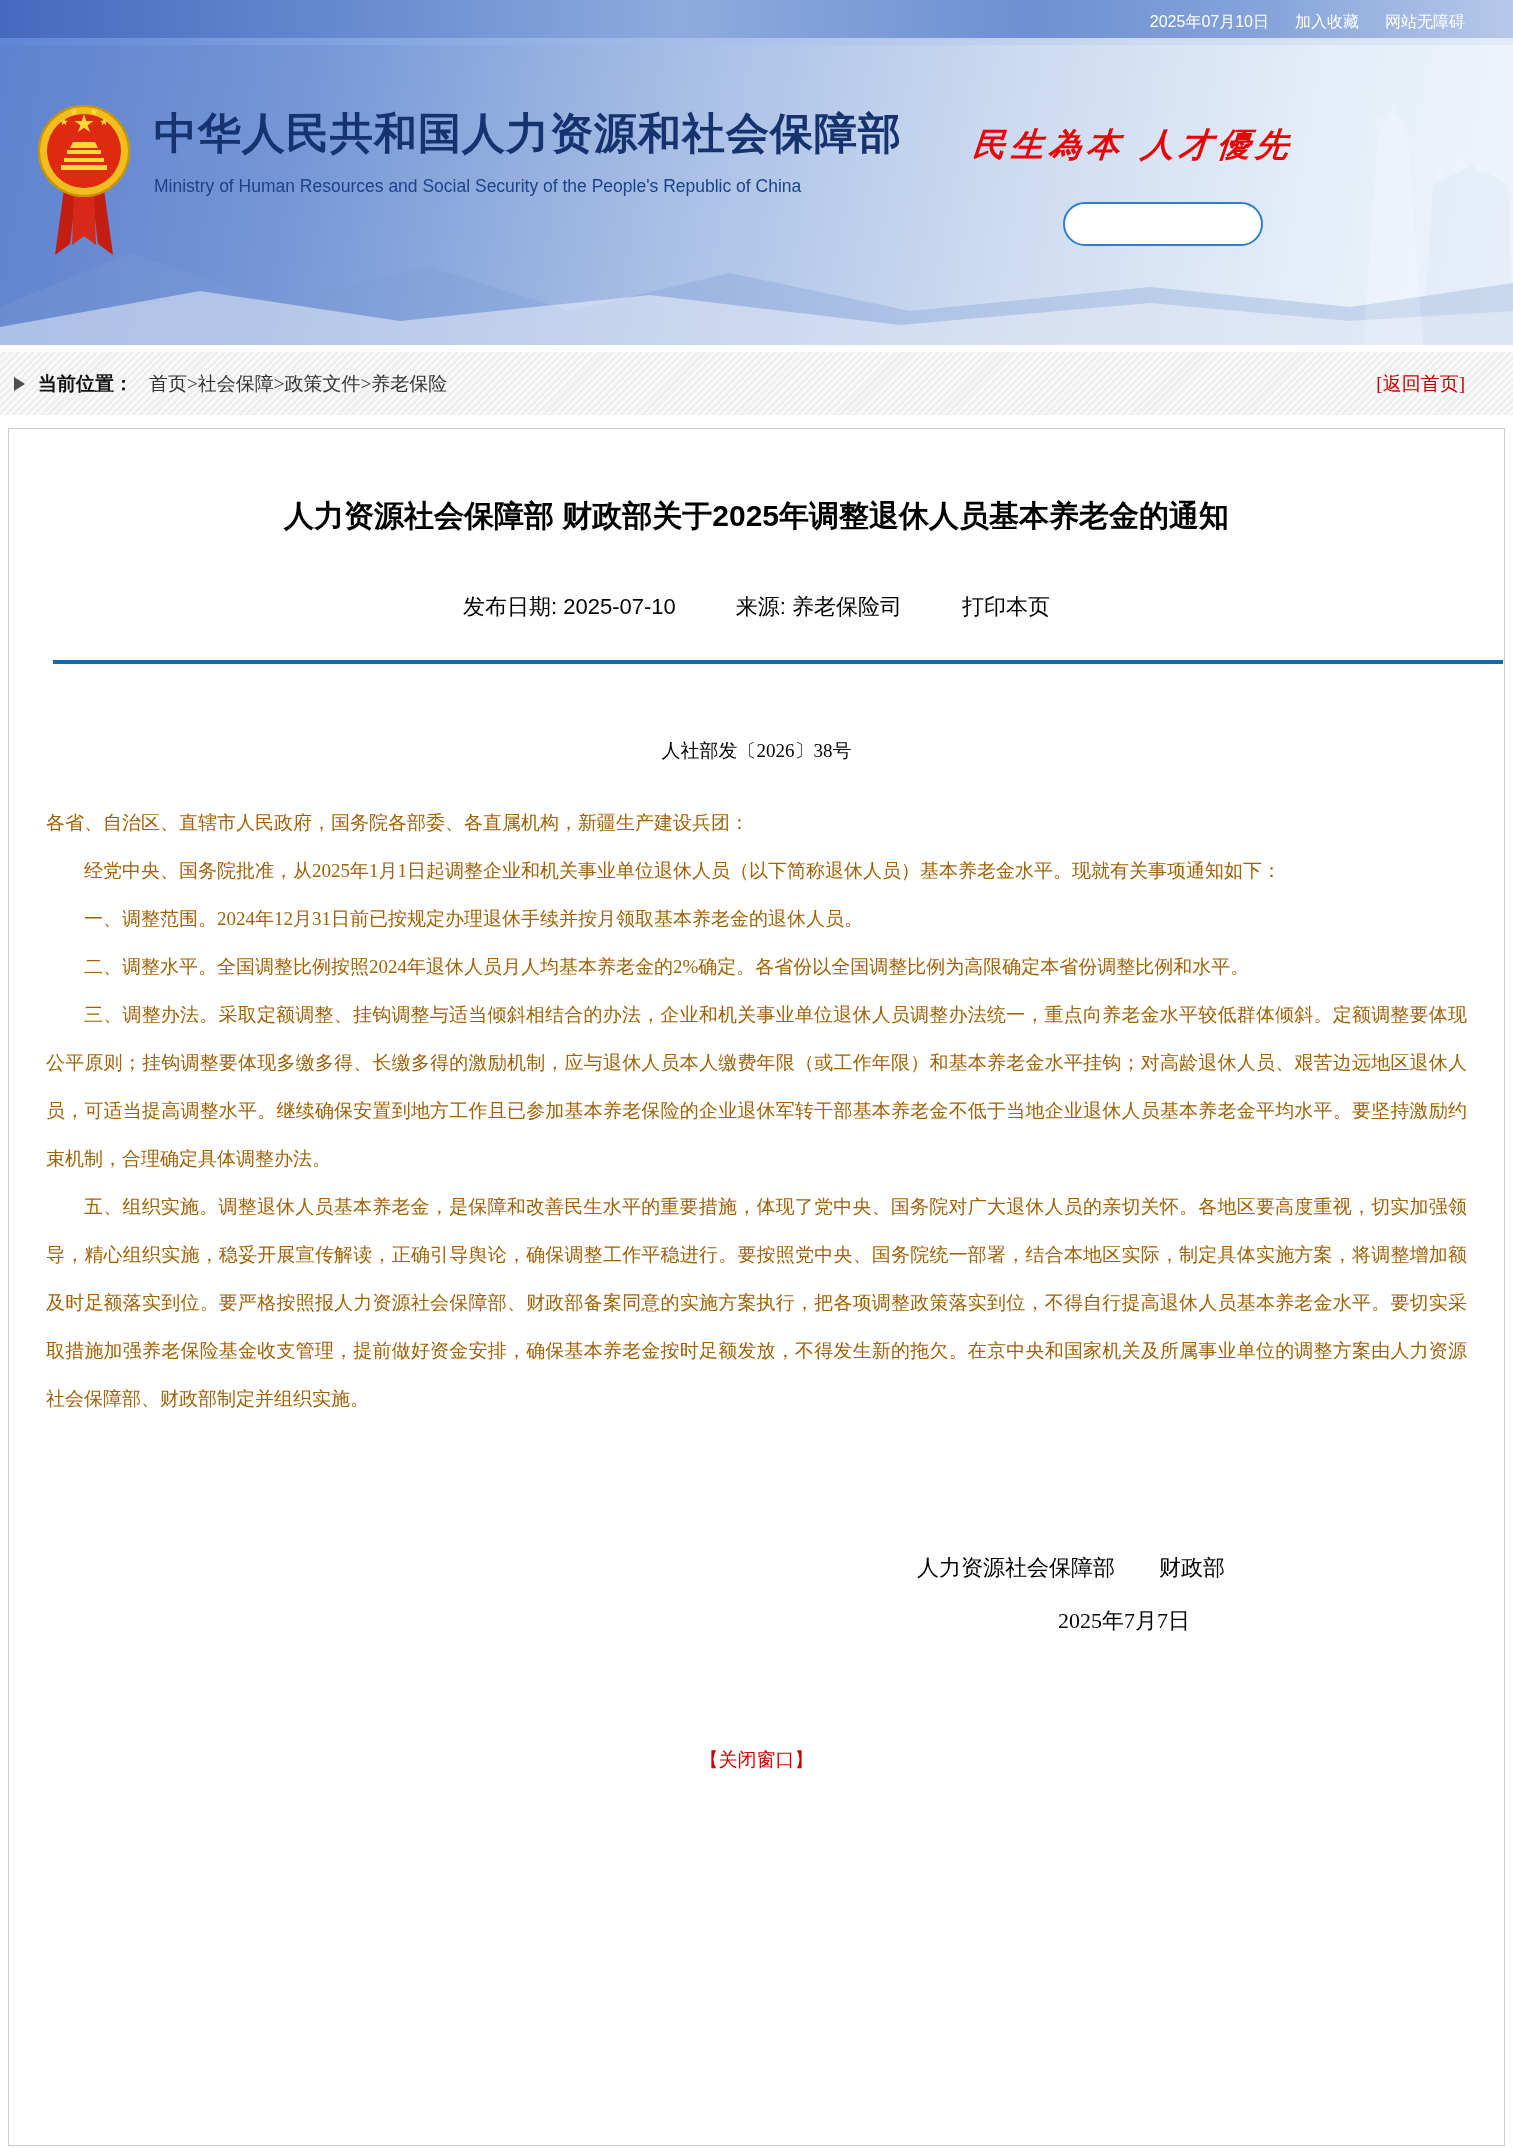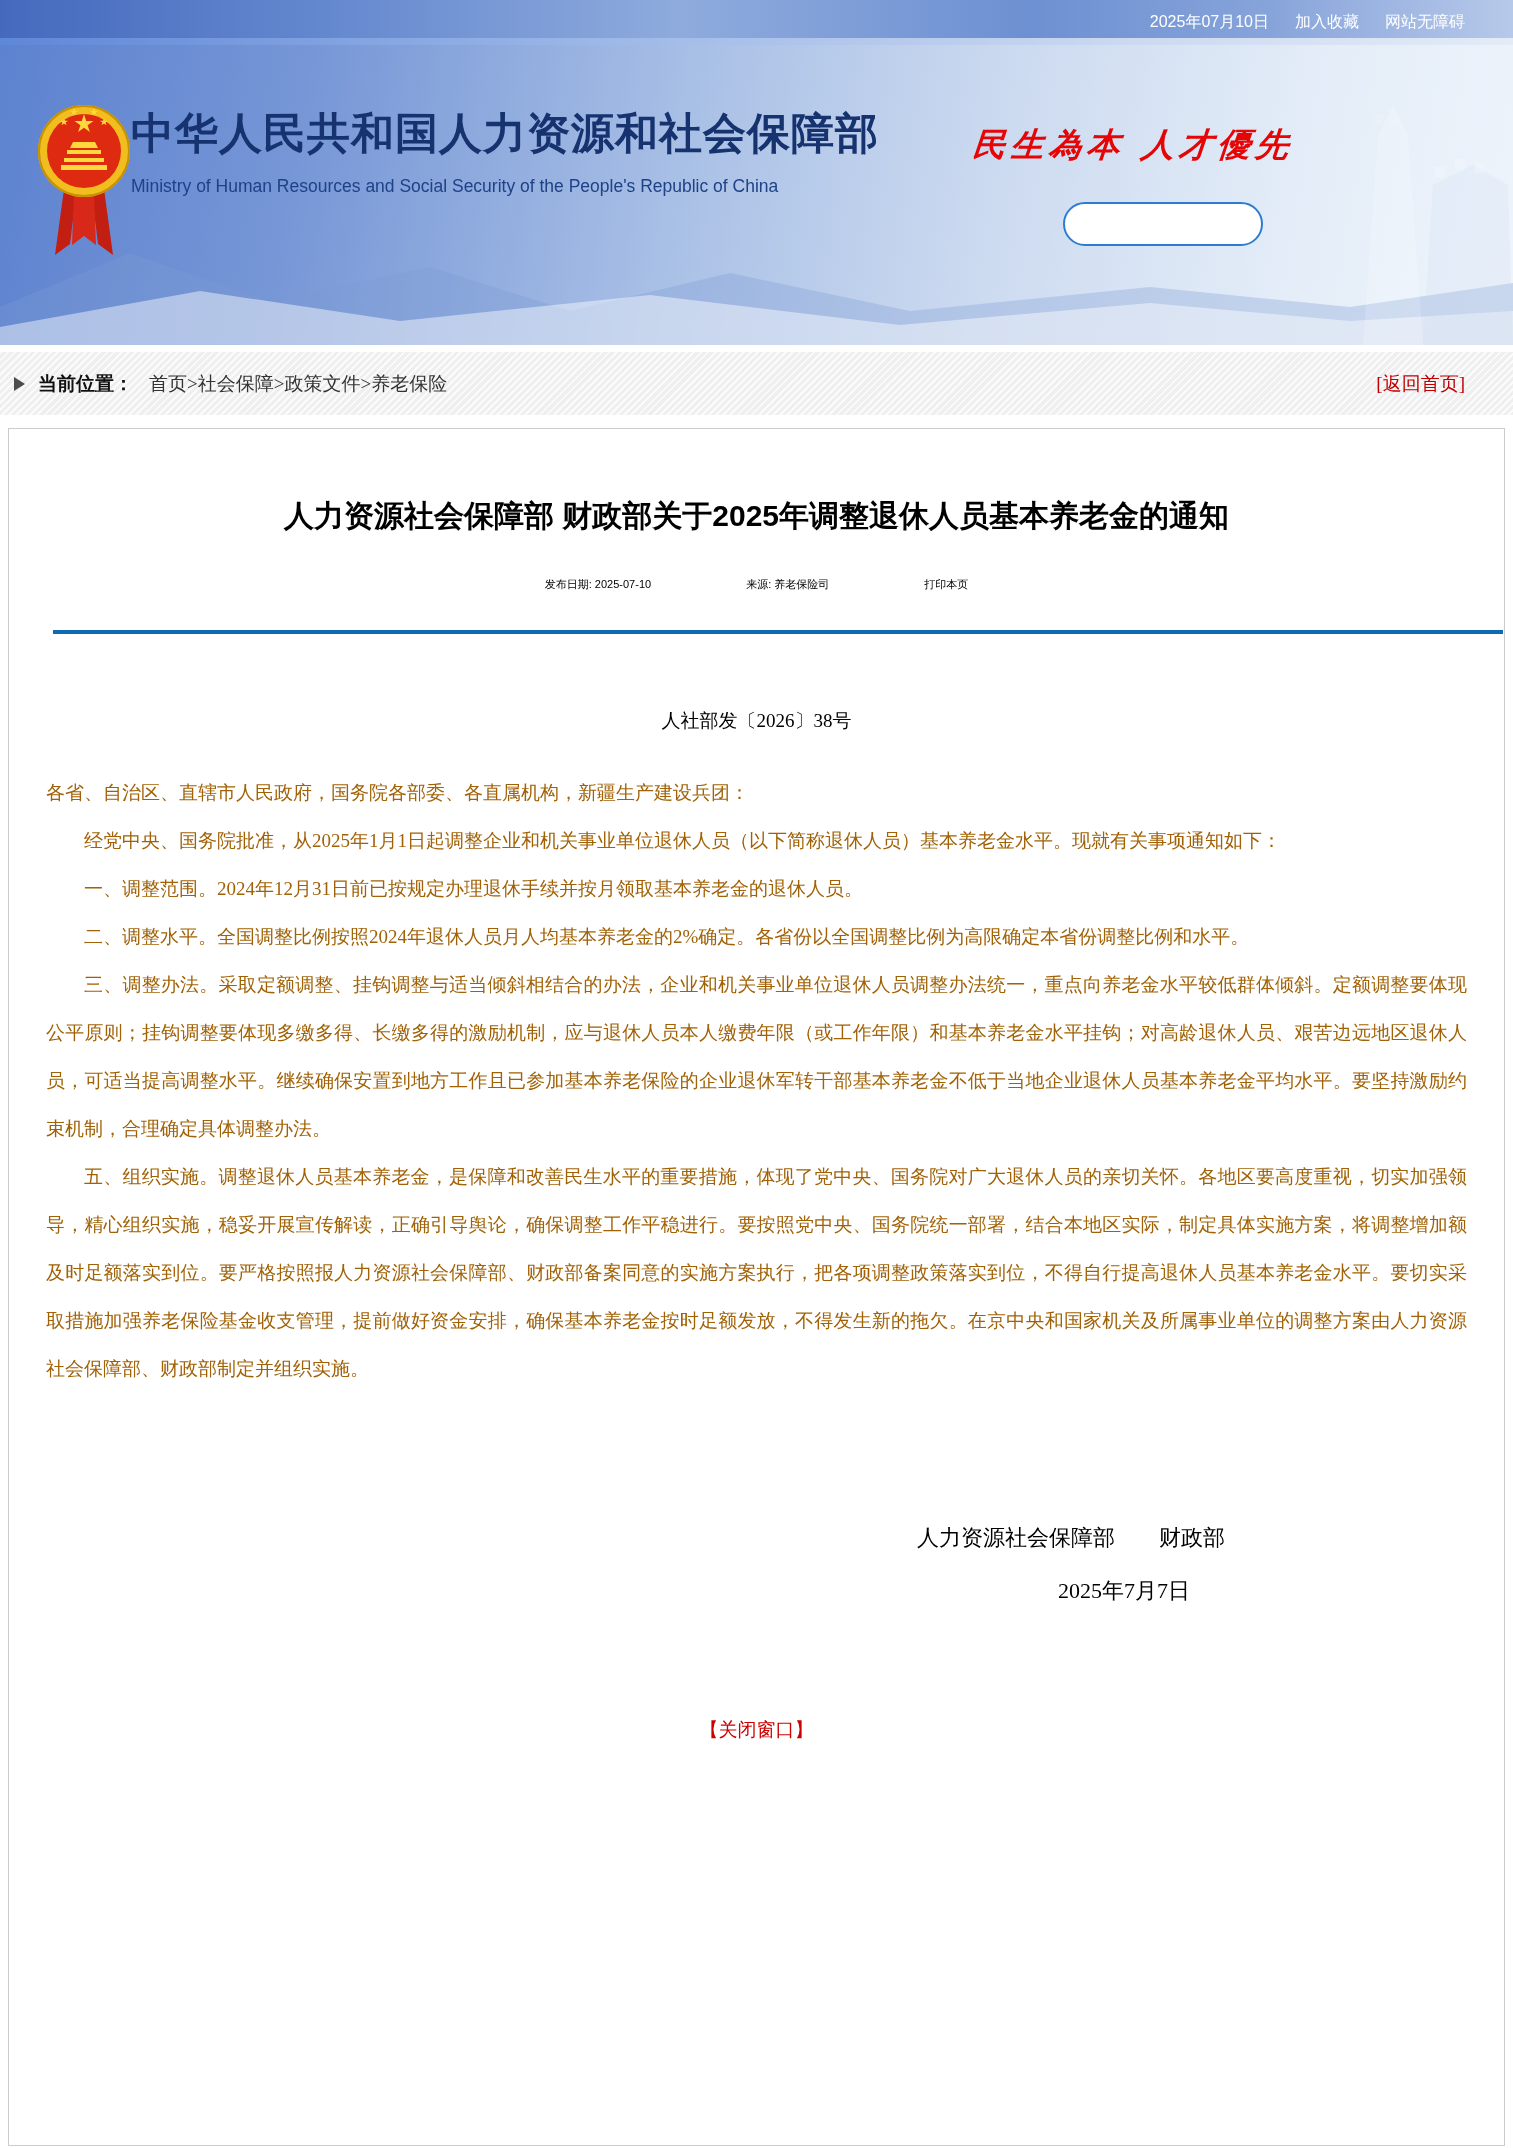--- a/index.html
+++ b/index.html
@@ -12,21 +12,21 @@
   .topbar::after{content:"";position:absolute;left:0;right:0;bottom:0;height:7px;
     background:linear-gradient(90deg,#5f87d8 0%,#9db8e8 40%,#ccd9f0 75%,#e3ebf7 100%);}
   .tb-link{color:#fff;text-decoration:none;cursor:pointer;}
 
   
   .banner{height:300px;position:relative;overflow:hidden;
     background:linear-gradient(100deg,#5d82cf 0%,#7696d6 20%,#a9c0e6 45%,#ccdaf0 65%,#e4edf8 85%,#eef4fb 100%);}
   .mountains{position:absolute;left:0;bottom:0;width:1513px;height:130px;}
   .wallhint{position:absolute;right:0;top:0;height:300px;width:190px;opacity:.5;}
   .emblem{position:absolute;left:36px;top:48px;}
-  .org{position:absolute;left:131px;top:60px;}
+  .org{position:absolute;left:154px;top:60px;}
   .org-cn{font-size:43px;font-weight:bold;color:#16336f;letter-spacing:1px;white-space:nowrap;}
   .org-en{font-size:17.5px;color:#1e4287;margin-top:13px;white-space:nowrap;}
   .slogan{position:absolute;right:220px;top:78px;font-size:33px;font-weight:bold;color:#e60505;
     font-family:"DejaVu Serif",serif;font-style:italic;letter-spacing:5px;white-space:nowrap;
     transform:skewX(-5deg);}
   .searchbox{position:absolute;right:250px;top:157px;width:200px;height:44px;background:#fff;
     border:2px solid #2e7cd0;border-radius:23px;display:flex;align-items:center;
     padding:0 12px 0 16px;box-sizing:border-box;}
   .searchbox input{flex:1;border:none;outline:none;background:transparent;height:100%;font-size:16px;
     font-family:"Liberation Sans",sans-serif;}
@@ -39,21 +39,21 @@
   .crumb-arrow{width:0;height:0;border-left:11px solid #4d4d4d;border-top:7px solid transparent;
     border-bottom:7px solid transparent;margin-right:13px;}
   .crumb-label{font-weight:bold;color:#111;}
   .crumb-path{margin-left:16px;color:#333;font-family:"Liberation Serif",serif;cursor:pointer;}
   .crumb-back{margin-left:auto;color:#c00000;text-decoration:none;cursor:pointer;font-family:"Liberation Serif",serif;}
 
   
   .content-box{margin:13px 8px 0;border:1px solid #ccc;background:#fff;min-height:1718px;
     padding:16px 37px;box-sizing:border-box;}
   .art-title{margin:54px 0 0;font-size:30px;font-weight:bold;text-align:center;color:#000;line-height:1.1;}
-  .art-meta{margin-top:45px;display:flex;justify-content:center;gap:95px;font-size:11px;color:#000;}
+  .art-meta{margin-top:60px;display:flex;justify-content:center;gap:60px;font-size:22px;color:#000;}
   .art-meta a{color:#000;text-decoration:none;cursor:pointer;}
   .divider{height:4px;background:#0f6ab4;margin:38px -36px 0 7px;}
   .doc-number{margin-top:74px;text-align:center;font-size:19px;font-family:"Liberation Serif",serif;}
   .body-text{margin-top:35px;}
   .body-text p{margin:0;font-size:19px;line-height:48px;text-align:justify;color:#a16207;
     font-family:"Liberation Serif",serif;text-indent:2em;}
   .body-text p.no-indent{text-indent:0;}
   .sign{margin-top:118px;font-size:22px;font-family:"Liberation Serif",serif;line-height:53px;}
   .sign-org{text-align:right;padding-right:242px;}
   .sign-date{text-align:right;padding-right:277px;}

